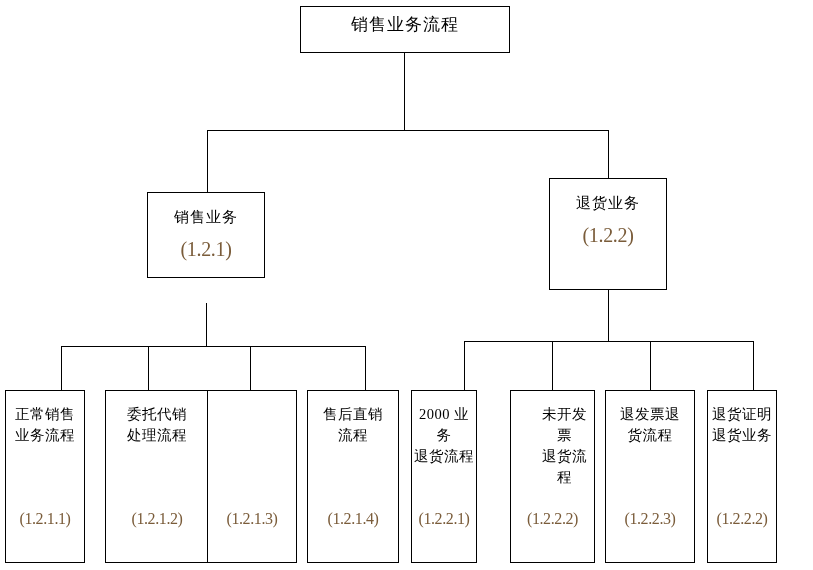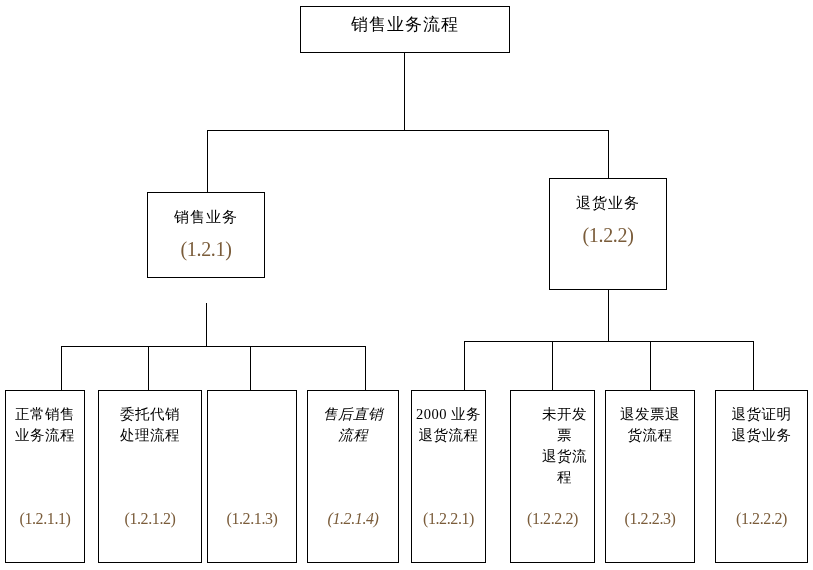--- a/index.html
+++ b/index.html
@@ -124,48 +124,48 @@
   <div class="node level2" id="node-returns">
     <div class="title">退货业务</div>
     <div class="code">(1.2.2)</div>
   </div>
 
   <div class="node leaf" style="left:5px;  width:80px;">
     <div class="title">正常销售
 业务流程</div>
     <div class="code">(1.2.1.1)</div>
   </div>
-  <div class="node leaf" style="left:98px; width:104px;">
+  <div class="node leaf" style="left:105px; width:104px;">
     <div class="title">委托代销
 处理流程</div>
     <div class="code">(1.2.1.2)</div>
   </div>
   <div class="node leaf" style="left:207px; width:90px;">
     <div class="code">(1.2.1.3)</div>
   </div>
-  <div class="node leaf" style="left:307px; width:92px;font-style:italic;">
+  <div class="node leaf" style="left:307px; width:92px;">
     <div class="title">售后直销
 流程</div>
     <div class="code">(1.2.1.4)</div>
   </div>
 
-  <div class="node leaf" style="left:411px; width:75px;">
+  <div class="node leaf" style="left:411px; width:66px;">
     <div class="title">2000 业务
 退货流程</div>
     <div class="code">(1.2.2.1)</div>
   </div>
   <div class="node leaf" style="left:510px; width:85px;padding-left:24px;">
     <div class="title">未开发票
 退货流程</div>
     <div class="code">(1.2.2.2)</div>
   </div>
   <div class="node leaf" style="left:605px; width:90px;">
     <div class="title">退发票退
 货流程</div>
     <div class="code">(1.2.2.3)</div>
   </div>
-  <div class="node leaf" style="left:707px; width:93px;margin-left:8px;">
+  <div class="node leaf" style="left:707px; width:70px;">
     <div class="title">退货证明
 退货业务</div>
     <div class="code">(1.2.2.2)</div>
   </div>
 
 </div>
 
 </body></html>

